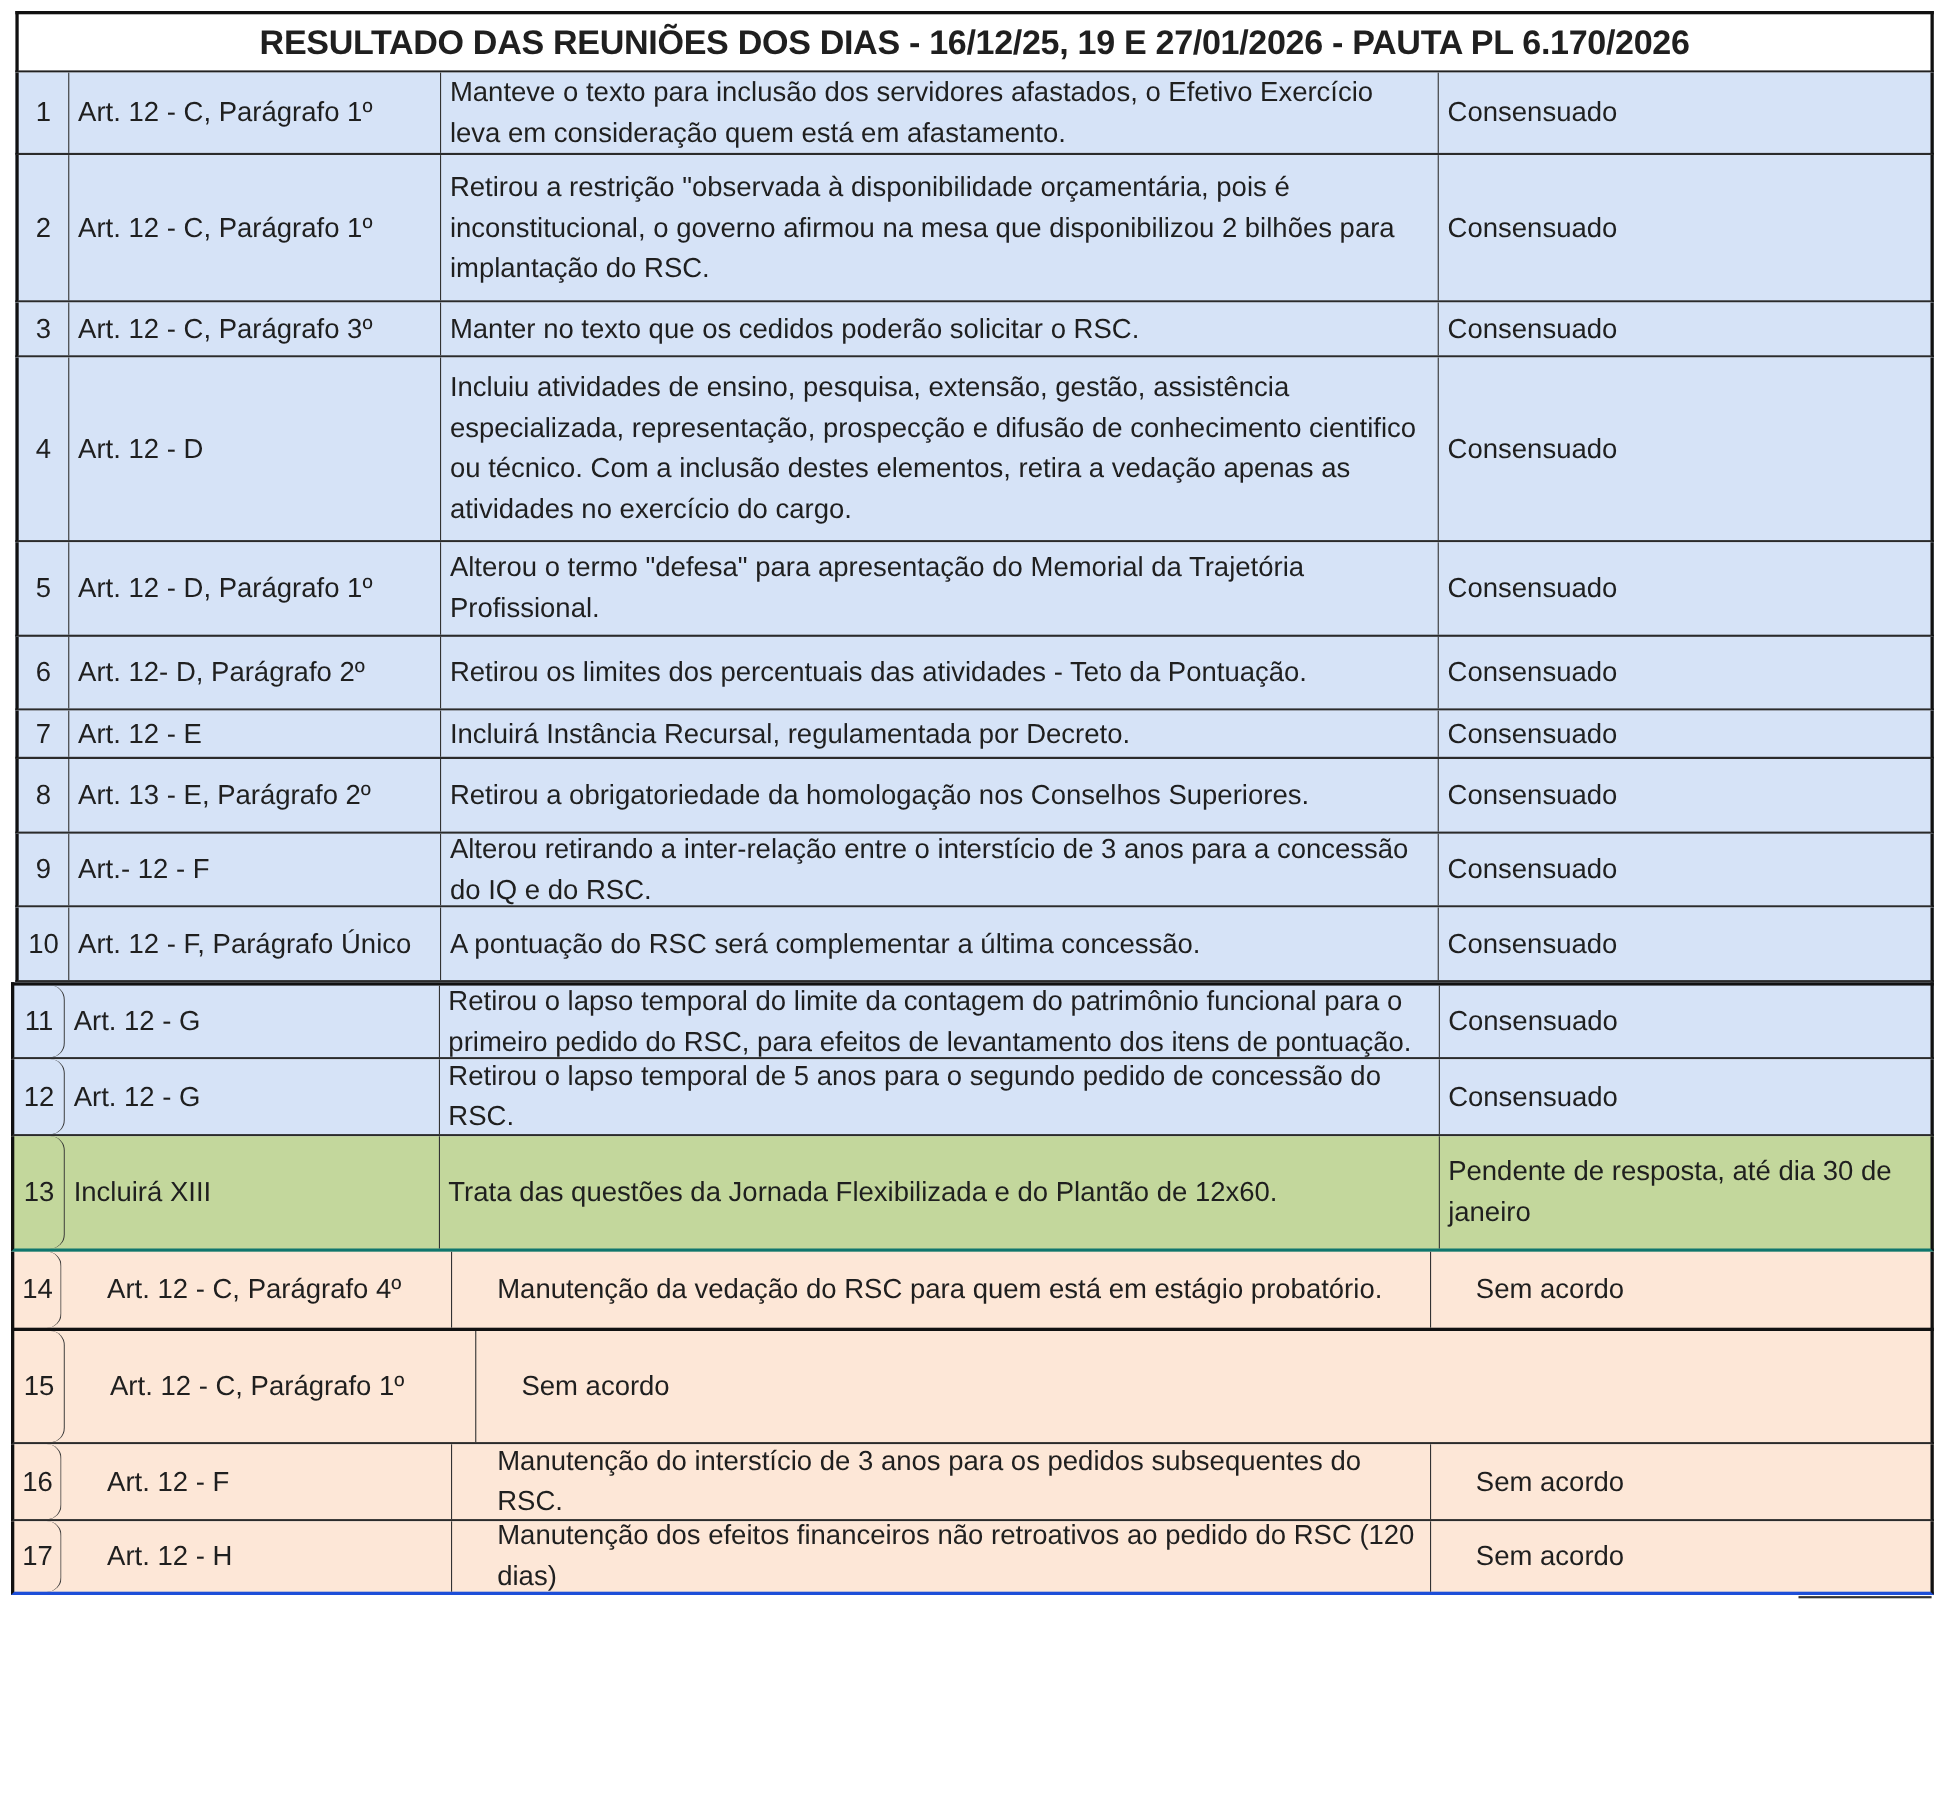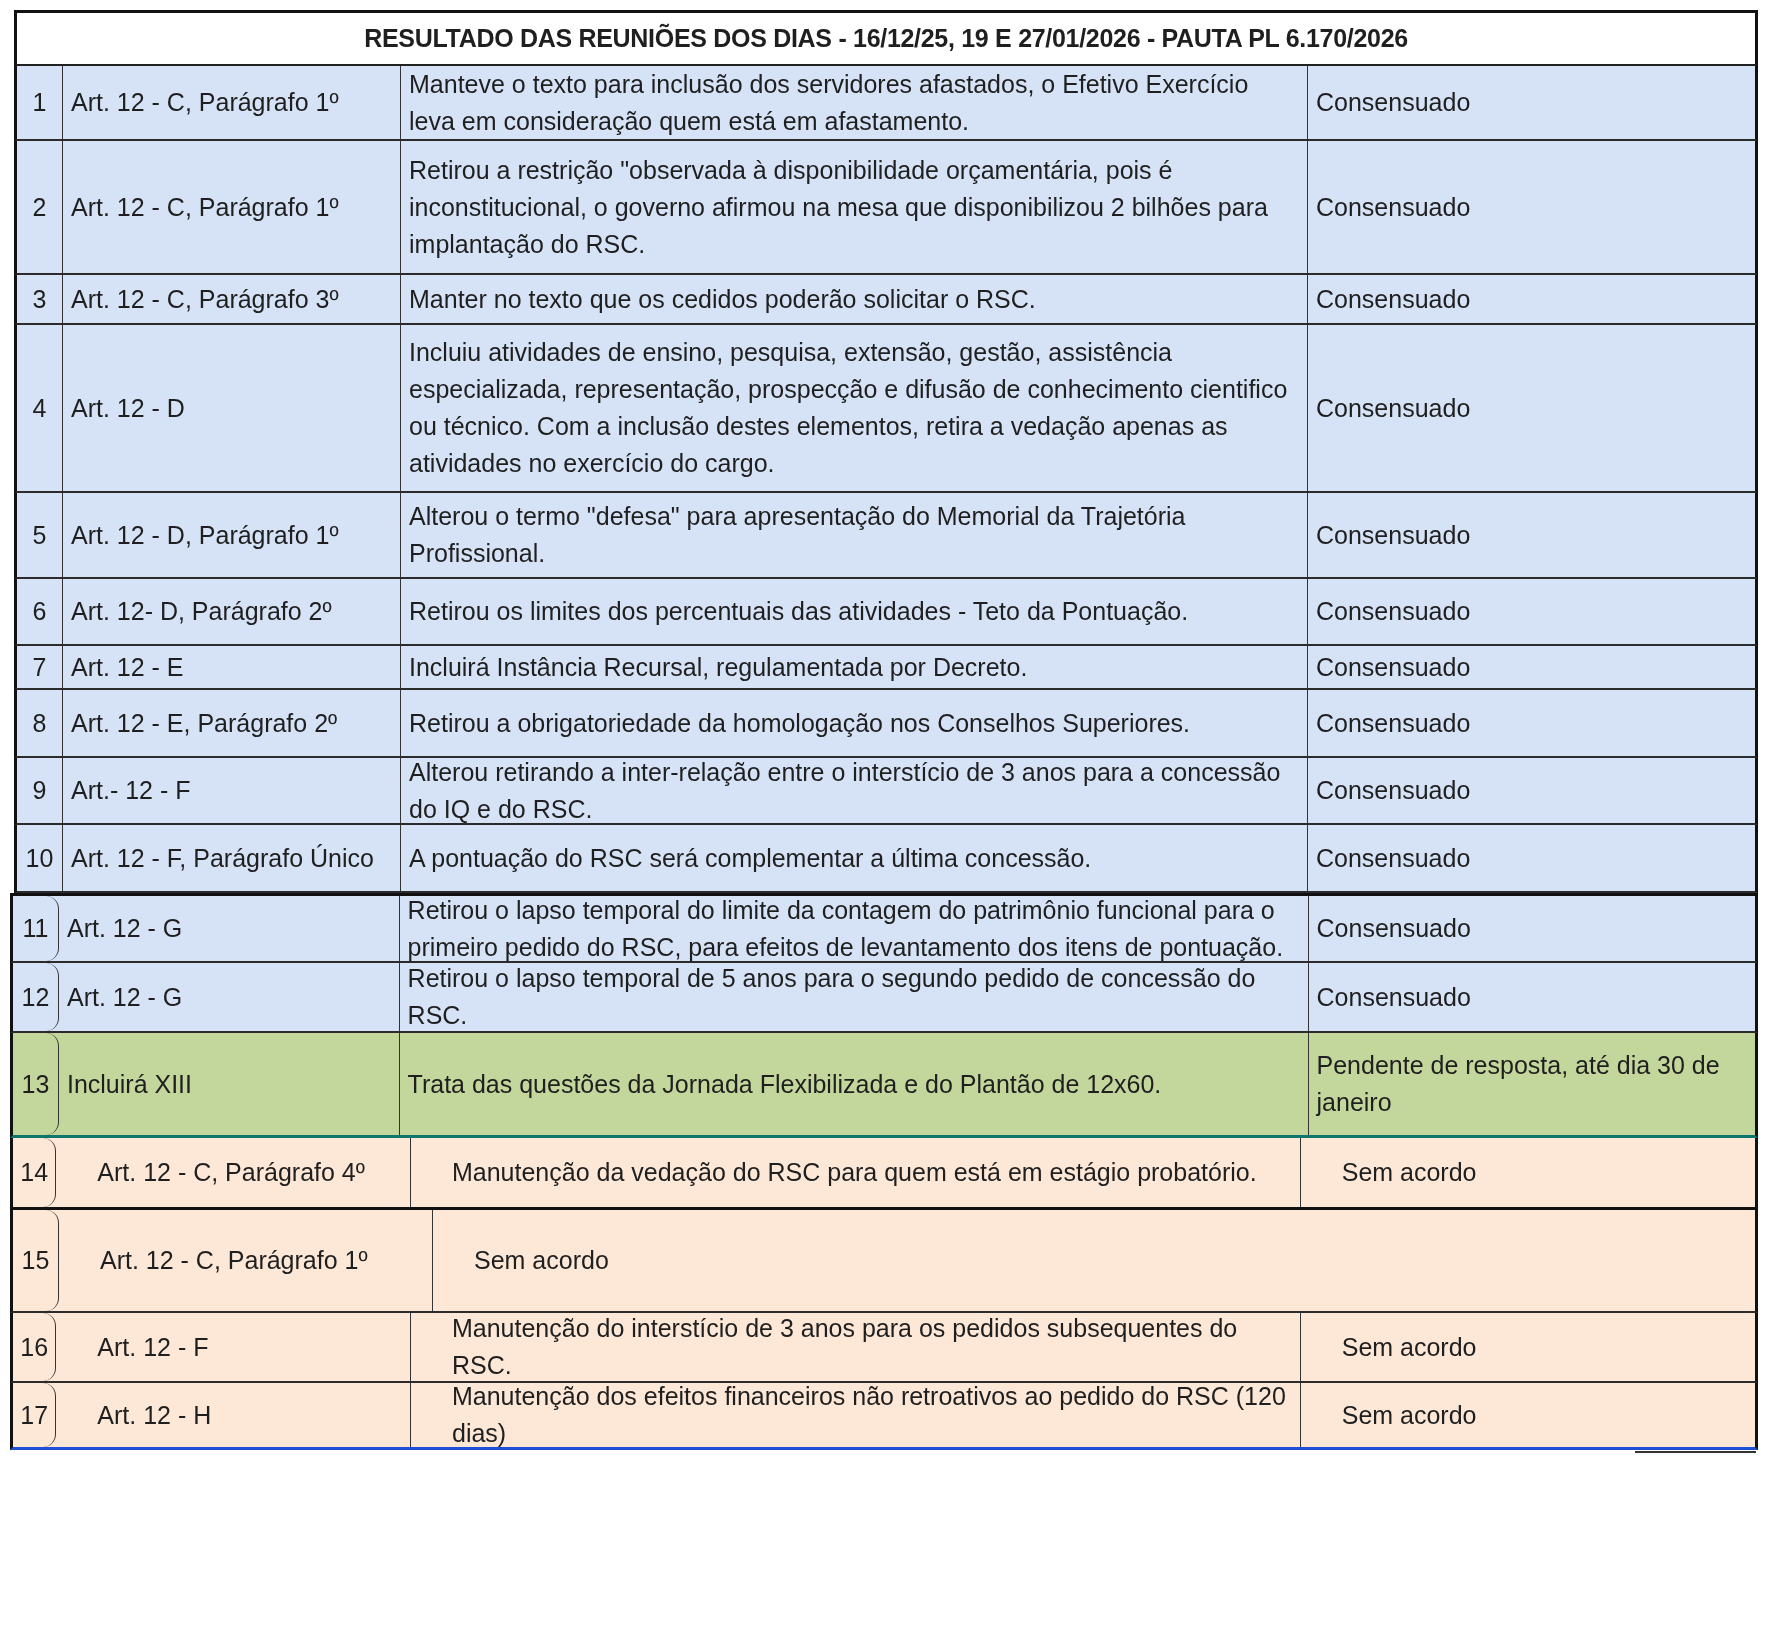--- a/index.html
+++ b/index.html
@@ -2,21 +2,21 @@
 <html><head>
 <meta charset="utf-8">
 <style>
   html, body { margin: 0; padding: 0; background: #ffffff; }
   body { width: 1772px; height: 1651px; position: relative; overflow: hidden;
          font-family: "Liberation Sans", "DejaVu Sans", sans-serif; color: #1f1f1f; }
   .sheet { position: absolute; left: 14px; top: 10px; width: 1744px; }
   .title-row {
     height: 56px; border: 3px solid #111; border-bottom: 2px solid #222;
     background: #ffffff; display: flex; align-items: center; justify-content: center;
-    font-weight: bold; font-size: 25px; letter-spacing: -0.3px; box-sizing: border-box;
+    font-weight: bold; font-size: 31px; letter-spacing: -0.3px; box-sizing: border-box;
   }
   .row { display: flex; box-sizing: border-box; border-left: 3px solid #111; border-right: 3px solid #111;
          border-bottom: 2px solid #2b2b2b; }
   .row.consensus { background: #d6e3f7; }
   .row.pending { background: #c3d79c; }
   .row.noagree { background: #fde7d7; gap: 33px; }
   .row.shift { margin-left: -4px; }
   .cell { box-sizing: border-box; display: flex; align-items: center; font-size: 25px; line-height: 37px;
           padding: 0 8px; border-right: 1.5px solid #333; }
   .cell:last-child { border-right: none; }
@@ -80,21 +80,21 @@
 
   <div class="row consensus" style="height:44px">
     <div class="cell c-num">7</div>
     <div class="cell c-art">Art. 12 - E</div>
     <div class="cell c-desc">Incluirá Instância Recursal, regulamentada por Decreto.</div>
     <div class="cell c-status">Consensuado</div>
   </div>
 
   <div class="row consensus" style="height:68px">
     <div class="cell c-num">8</div>
-    <div class="cell c-art">Art. 12 - E, Parágrafo 2º</div>
+    <div class="cell c-art">Art. 13 - E, Parágrafo 2º</div>
     <div class="cell c-desc">Retirou a obrigatoriedade da homologação nos Conselhos Superiores.</div>
     <div class="cell c-status">Consensuado</div>
   </div>
 
   <div class="row consensus" style="height:67px">
     <div class="cell c-num">9</div>
     <div class="cell c-art">Art.- 12 - F</div>
     <div class="cell c-desc">Alterou retirando a inter-relação entre o interstício de 3 anos para a concessão do IQ e do RSC.</div>
     <div class="cell c-status">Consensuado</div>
   </div>

